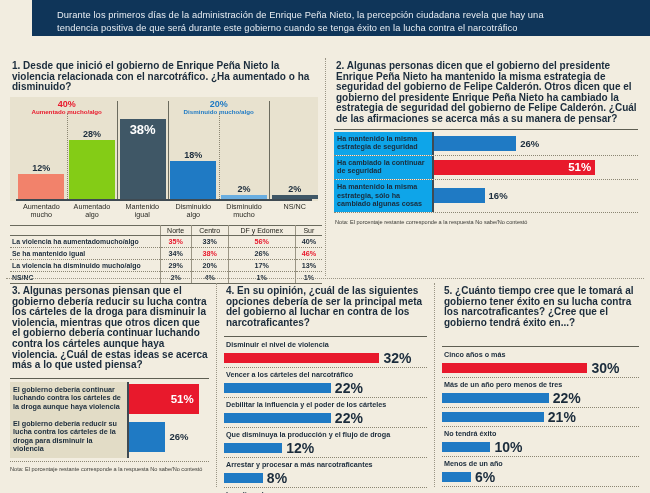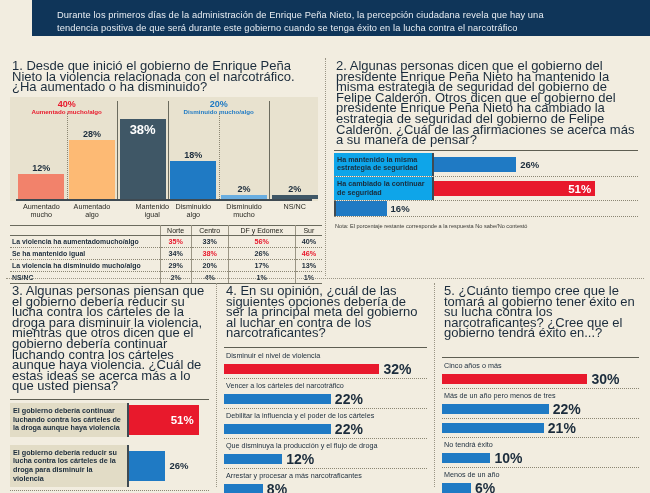--- a/index.html
+++ b/index.html
@@ -17,21 +17,21 @@
     position: absolute; left: 0; top: 0; width: 650px; height: 36px;
     background: #123456;
     background: #0f3559;
     color: #ffffff;
     padding: 9px 12px 0 25px;
     margin-left: 32px;
   }
   .header-text { font-size: 9.3px; line-height: 12.6px; color: #e9eef3; letter-spacing: .1px; }
 
   
-  .qtext { font-size: 13px; line-height: 10.6px; font-weight: normal; color: #1b2c3c; }
+  .qtext { font-size: 10px; line-height: 10.6px; font-weight: bold; color: #1b2c3c; }
   .panel { position: absolute; }
   .note { font-size: 5.6px; color: #3a3a35; }
 
   .vdots {
     position: absolute; width: 0; border-left: 1px dotted #8b8673;
   }
 
   
   #sec1 { left: 6px; top: 56px; width: 316px; height: 220px; }
   #sec1 .q { padding: 5px 6px 4px 6px; }
@@ -101,21 +101,21 @@
   #sec4 { left: 220px; top: 281px; width: 212px; height: 208px; }
   #sec5 { left: 438px; top: 281px; width: 206px; height: 208px; }
   .secbox .q { padding: 5px 6px 4px 6px; }
 
   .s3-chart { margin: 2px 5px 0 4px; }
   .s3-row { position: relative; display:flex; align-items: stretch; }
   .s3-lab { width: 117px; flex:none; padding: 4px 3px 4px 3px; background:#e2dcc6; }
   .s3-bararea { position: relative; flex:1; border-left: 2px solid #3f4a52; display:flex; align-items:center; }
 
   .s45-item { margin-bottom: 1px; padding-bottom: 1px; border-bottom: 1px dotted #8b8673; }
-  .s45-lab { font-size: 7.2px; color:#1b2c3c; font-weight: normal; padding: 1px 0 1px 2px; }
+  .s45-lab { font-size: 7.2px; color:#1b2c3c; font-weight: bold; padding: 1px 0 1px 2px; }
   .s45-barline { display:flex; align-items:center; }
   .s45-pct { font-size: 14px; font-weight: bold; margin-left: 4px; color:#1b2c3c; }
 
   .vsep { position: absolute; border-left: 1px dotted #9a9585; }
   .hsep { position: absolute; border-top: 1px dotted #9a9585; }
 </style>
 </head>
 <body>
 
 <div class="page">
@@ -125,21 +125,21 @@
     <div class="header-text">tendencia  positiva  de que será durante este gobierno cuando se tenga éxito en la lucha contra el narcotráfico</div>
   </div>
 
   <div class="panel" id="sec1">
     <div class="q qtext">1. Desde que inició el gobierno de Enrique Peña Nieto la violencia relacionada con el narcotráfico. ¿Ha aumentado o ha disminuido?</div>
     <div class="col-chart" id="col-chart">
         <div class="col-axis"></div>
         <div class="bar-col" style="left: 8.33333px; width: 46px; height: 25.1707px; background: rgb(242, 130, 107);">
           <span class="bar-val">12%</span>
         </div>
-        <div class="bar-col" style="left: 59px; width: 46px; height: 58.7317px; background: #fdba74;">
+        <div class="bar-col" style="left: 59px; width: 46px; height: 58.7317px; background: #84cc16;">
           <span class="bar-val">28%</span>
         </div>
         <div class="bar-col" style="left: 109.667px; width: 46px; height: 79.7073px; background: rgb(63, 87, 102);">
           <span class="bar-val inside">38%</span>
         </div>
         <div class="bar-col" style="left: 160.333px; width: 46px; height: 37.7561px; background: rgb(31, 122, 196);">
           <span class="bar-val">18%</span>
         </div>
         <div class="bar-col" style="left: 211px; width: 46px; height: 4.19512px; background: rgb(106, 174, 224);">
           <span class="bar-val">2%</span>
@@ -163,21 +163,21 @@
       </div>
     <div class="xlabels" id="col-xlabels">
         <div class="xlab" style="left: 6px; width: 50.6667px;">
           <div>Aumentado</div>
           <div>mucho</div>
         </div>
         <div class="xlab" style="left: 56.6667px; width: 50.6667px;">
           <div>Aumentado</div>
           <div>algo</div>
         </div>
-        <div class="xlab" style="left: 117px; width: 50.6667px; text-align: center;">
+        <div class="xlab" style="left: 107px; width: 50.6667px; text-align: center;">
           <div>Mantenido</div>
           <div>igual</div>
         </div>
         <div class="xlab" style="left: 158px; width: 50.6667px;">
           <div>Disminuido</div>
           <div>algo</div>
         </div>
         <div class="xlab" style="left: 208.667px; width: 50.6667px;">
           <div>Disminuido</div>
           <div>mucho</div>
@@ -244,20 +244,21 @@
         </div>
         <div class="s2-row">
           <div class="s2-lab hbar-lab">Ha cambiado la continuar de seguridad</div>
           <div class="s2-bararea">
             <div class="hbar" style="width: 161.226px; background: rgb(232, 25, 44); height: 15px; display: flex; align-items: center; justify-content: flex-end;">
               <span class="hbar-pct white" style="margin-right: 4px;">51%</span>
             </div>
           </div>
         </div>
         <div class="s2-row">
+          <div class="s2-lab hbar-lab">Ha mantenido la misma estrategia, sólo ha cambiado algunas cosas</div>
           <div class="s2-bararea">
             <div class="hbar" style="width: 50.5806px; background: rgb(31, 122, 196); height: 15px; display: flex; align-items: center; justify-content: flex-end;"></div>
             <span class="hbar-pct" style="margin-left: 4px;">16%</span>
           </div>
         </div>
       </div>
     <div class="note" style="margin:6px 0 0 5px;">Nota: El porcentaje restante corresponde a la respuesta No sabe/No contestó</div>
   </div>
 
   <div class="hsep" style="left:6px; top:278px; width:638px;"></div>
@@ -267,21 +268,21 @@
     <div style="border-top:1px solid #5e5e52; margin:3px 5px 0 4px;"></div>
     <div class="s3-chart" id="s3-chart">
         <div class="s3-row" style="margin-top: 3px;">
           <div class="s3-lab hbar-lab">El gobierno debería continuar luchando contra los cárteles de la droga aunque haya violencia</div>
           <div class="s3-bararea">
             <div style="width: 69.7px; background: rgb(232, 25, 44); height: 30px; display: flex; align-items: center; justify-content: flex-end;">
               <span class="hbar-pct white" style="margin-right: 5px;">51%</span>
             </div>
           </div>
         </div>
-        <div class="s3-row" style="margin-top: 8px;">
+        <div class="s3-row" style="margin-top: 0;">
           <div class="s3-lab hbar-lab">El gobierno debería reducir su lucha contra los cárteles de la droga para disminuir la violencia</div>
           <div class="s3-bararea">
             <div style="width: 35.5333px; background: rgb(31, 122, 196); height: 30px; display: flex; align-items: center; justify-content: flex-end;"></div>
             <span class="hbar-pct" style="margin-left: 5px;">26%</span>
           </div>
         </div>
       </div>
     <div style="border-top:1px dotted #8b8673; margin:3px 5px 0 4px;"></div>
     <div class="note" style="margin:4px 0 0 4px;">Nota: El porcentaje restante corresponde a la respuesta No sabe/No contestó</div>
   </div>

